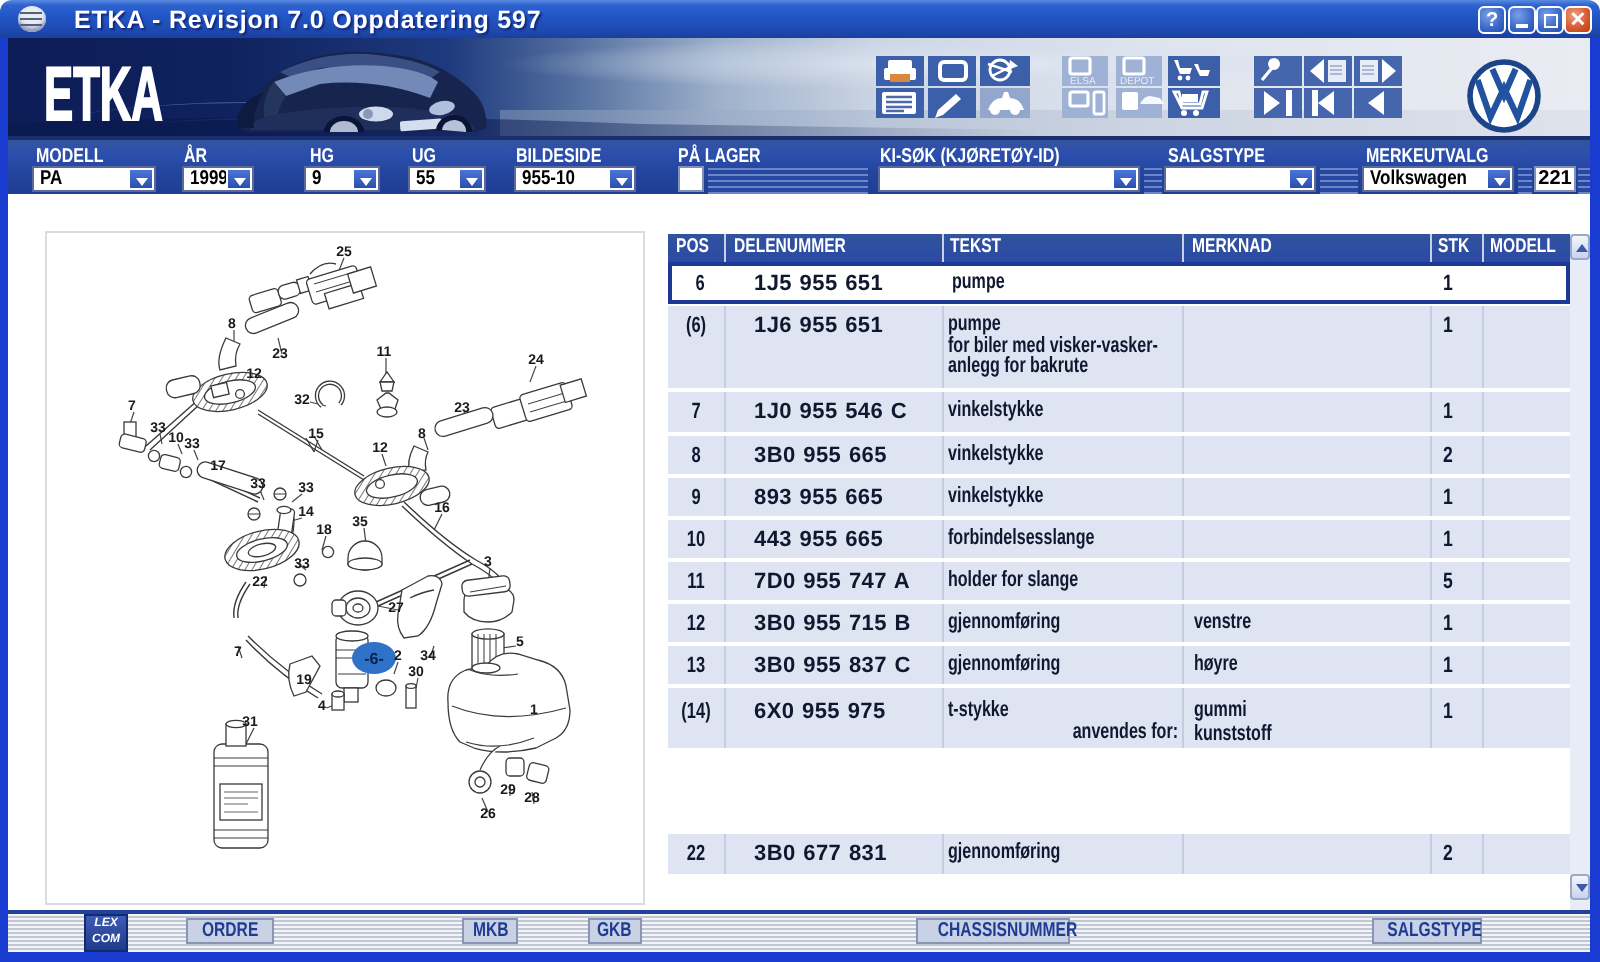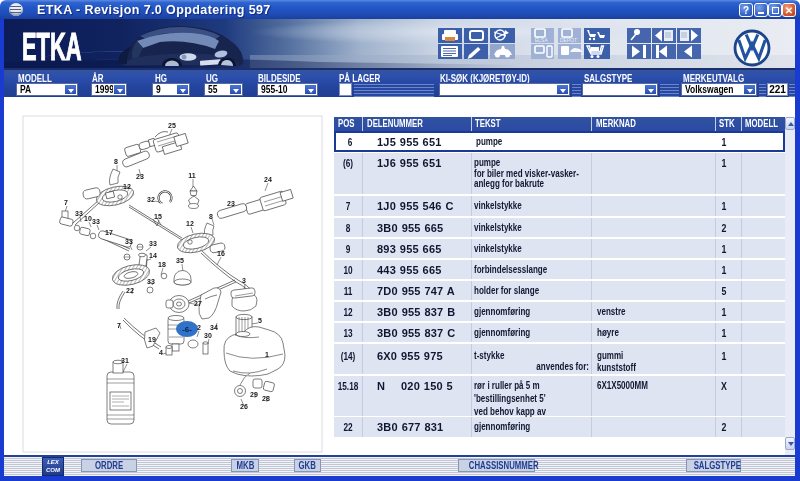--- a/index.html
+++ b/index.html
@@ -595,21 +595,21 @@
         <span class="tekst">holder for slange</span>
         <span class="stk">5</span>
       <div class="cline" style="left:28px;"></div>
         <div class="cline" style="left:137px;"></div>
         <div class="cline" style="left:257px;"></div>
         <div class="cline" style="left:381px;"></div>
         <div class="cline" style="left:407px;"></div>
     </div>
     <div class="row" style="top:185px;height:19px;">
       <span class="pos">12</span>
-        <span class="dnum">3B0 955 837 B</span>
+        <span class="dnum">3B0 955 715 B</span>
         <span class="tekst">gjennomføring</span>
         <span class="merk">venstre</span>
         <span class="stk">1</span>
       <div class="cline" style="left:28px;"></div>
         <div class="cline" style="left:137px;"></div>
         <div class="cline" style="left:257px;"></div>
         <div class="cline" style="left:381px;"></div>
         <div class="cline" style="left:407px;"></div>
     </div>
     <div class="row" style="top:206px;height:19px;">
@@ -631,56 +631,41 @@
         <span class="tekst" style="left:0;top:17px;width:255px;text-align:right;transform-origin:100% 0;">anvendes for:</span>
         <span class="merk" style="top:6px;line-height:11.5px;">gummi
 kunststoff</span>
         <span class="stk" style="top:6px;">1</span>
       <div class="cline" style="left:28px;"></div>
         <div class="cline" style="left:137px;"></div>
         <div class="cline" style="left:257px;"></div>
         <div class="cline" style="left:381px;"></div>
         <div class="cline" style="left:407px;"></div>
     </div>
-    <div class="row" style="top:259px;height:40px;">
-      <span class="pos">15.18</span>
-        <span class="dnum">N</span>
-        <span class="dnum" style="left:67px;">020 150 5</span>
-        <span class="tekst" style="top:3px;line-height:13px;">rør i ruller på 5 m
-'bestillingsenhet 5'
-ved behov kapp av</span>
-        <span class="merk">6X1X5000MM</span>
-        <span class="stk">X</span>
-      <div class="cline" style="left:28px;"></div>
-        <div class="cline" style="left:137px;"></div>
-        <div class="cline" style="left:257px;"></div>
-        <div class="cline" style="left:381px;"></div>
-        <div class="cline" style="left:407px;"></div>
-    </div>
     <div class="row" style="top:300px;height:20px;">
       <span class="pos">22</span>
         <span class="dnum">3B0 677 831</span>
         <span class="tekst">gjennomføring</span>
         <span class="stk">2</span>
       <div class="cline" style="left:28px;"></div>
         <div class="cline" style="left:137px;"></div>
         <div class="cline" style="left:257px;"></div>
         <div class="cline" style="left:381px;"></div>
         <div class="cline" style="left:407px;"></div>
     </div>
   </div>
   <div class="abs" id="sbar">
     <div class="sbtn" id="sup" style="top:0;"></div>
 
     <div class="sbtn" id="sdn" style="top:320px;"></div>
   </div>
 
   <div class="abs" id="botbar"></div>
   <div class="abs" id="lexcom">LEX<br>COM</div>
-  <div class="abs bbtn" style="left:81px;width:56px;"><span>ORDRE</span></div>
+  <div class="abs bbtn" style="left:93px;width:44px;"><span>ORDRE</span></div>
   <div class="abs bbtn" style="left:231px;width:28px;"><span>MKB</span></div>
   <div class="abs bbtn" style="left:294px;width:27px;"><span>GKB</span></div>
   <div class="abs bbtn" style="left:458px;width:77px;"><span>CHASSISNUMMER</span></div>
   <div class="abs bbtn" style="left:686px;width:55px;"><span>SALGSTYPE</span></div>
 
   <div class="abs" id="bl"></div>
   <div class="abs" id="br"></div>
   <div class="abs" id="bb"></div>
 </div>
 

